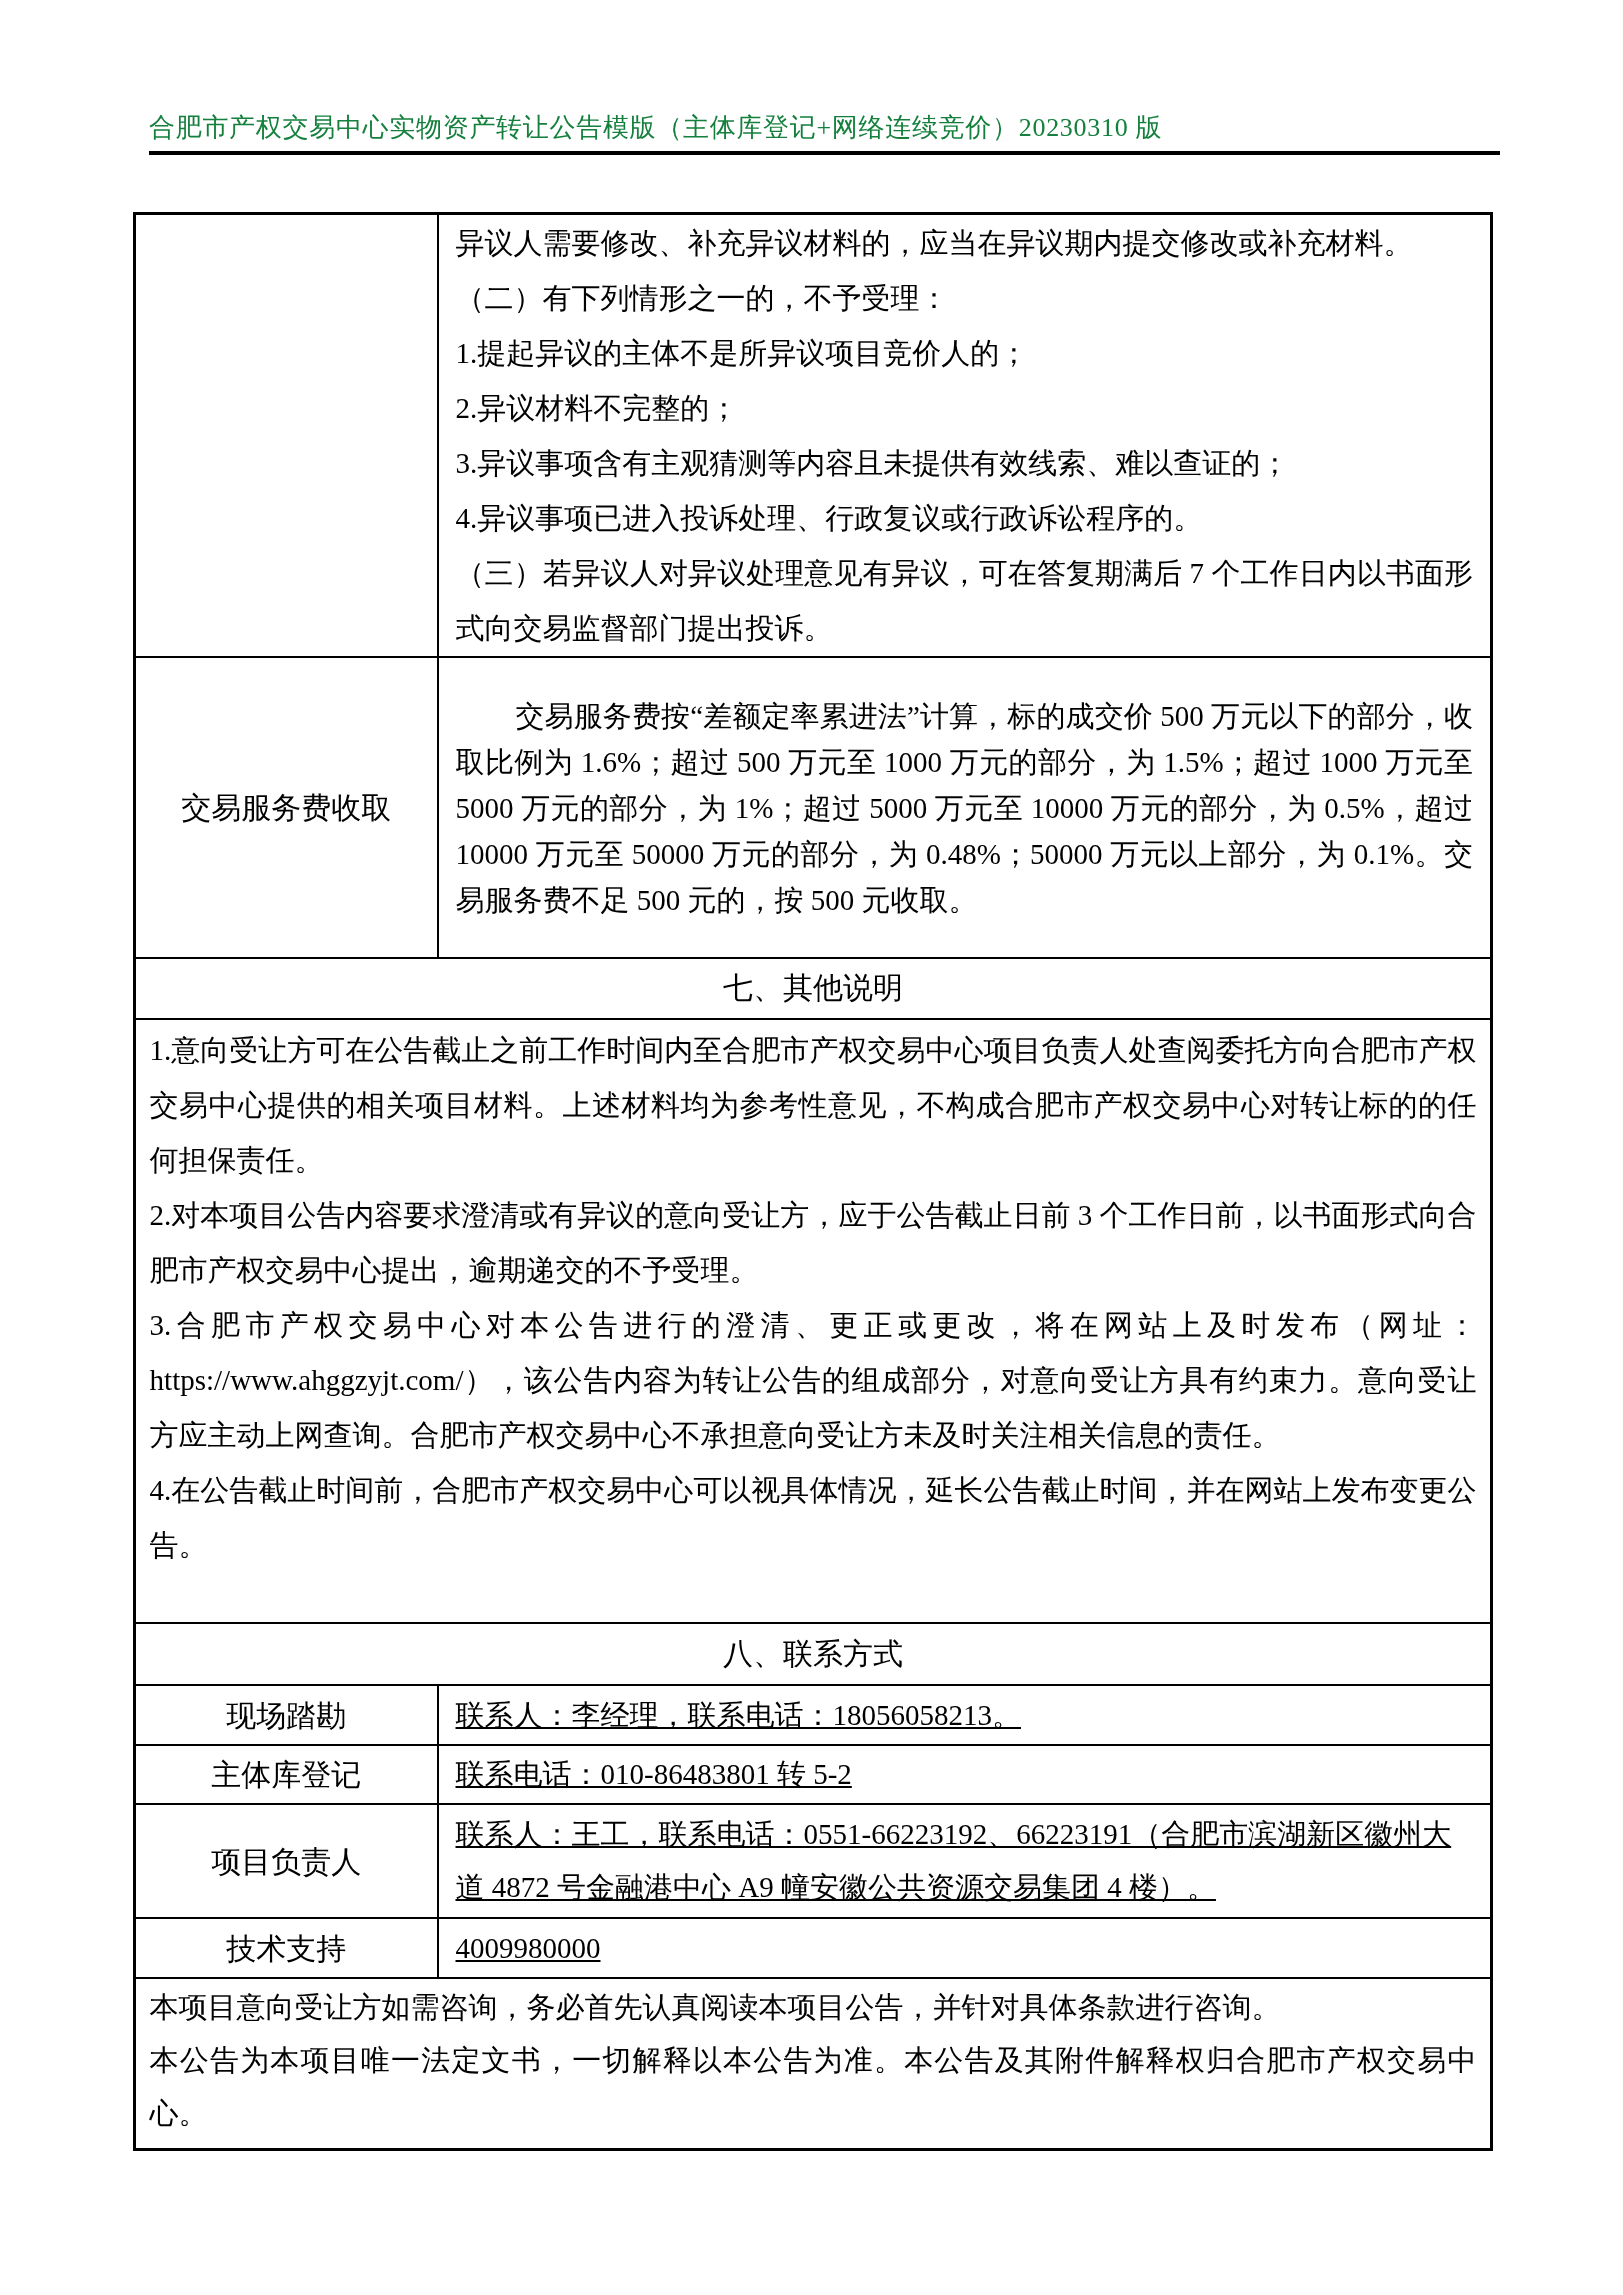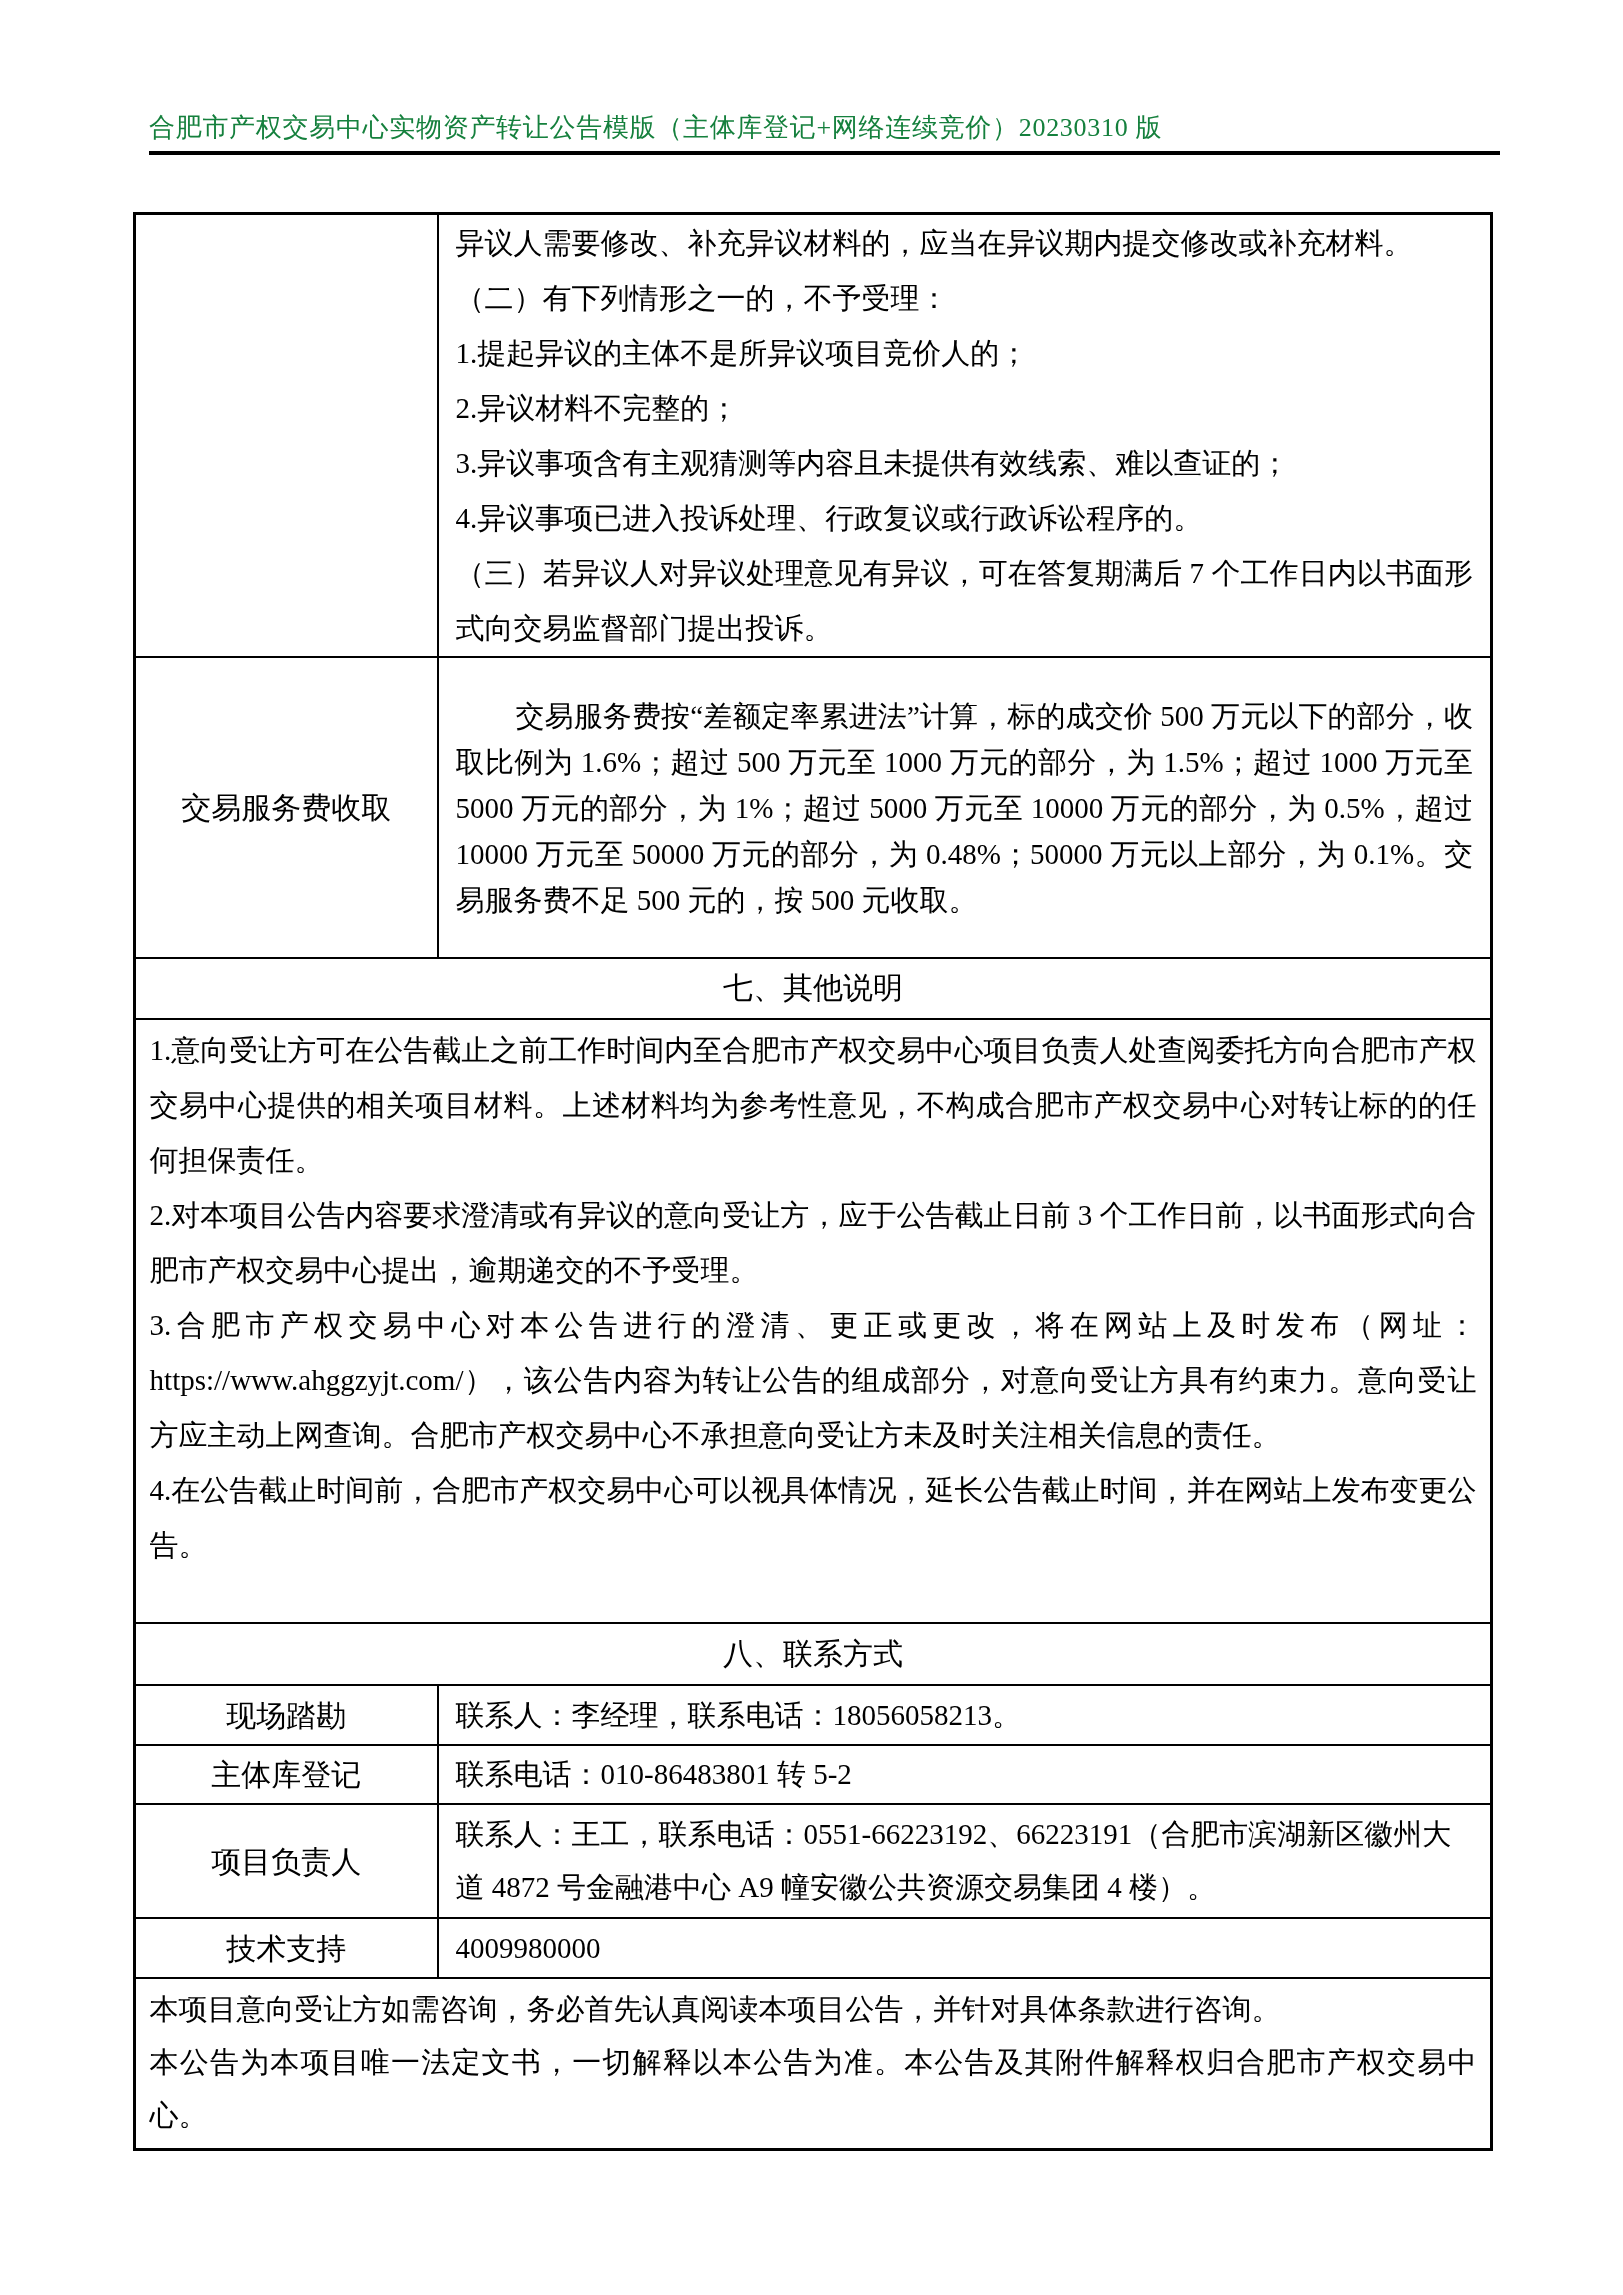--- a/index.html
+++ b/index.html
@@ -87,25 +87,26 @@
     vertical-align: top;
     padding: 2.7px 13.6px 0 13.6px;
     line-height: 55px;
   }
   .contact-value {
     padding-left: 17px;
     padding-right: 13.6px;
     font-size: 29px;
     line-height: 53px;
   }
-  .contact-value p { margin: 0; text-align: left; }
+  .contact-value p { margin: 0; text-align: left; text-decoration: underline; }
   .footer-cell {
     vertical-align: top;
     padding: 4.1px 13.6px 0 13.6px;
     line-height: 53px;
+    font-family: Liberation Mono, monospace;
   }
 </style>
 </head>
 <body>
 
 <div class="page">
 
   <div class="doc-title" style="color: #15803d;">合肥市产权交易中心实物资产转让公告模版（主体库登记+网络连续竞价）20230310 版</div>
 
   <div class="title-rule"></div>

